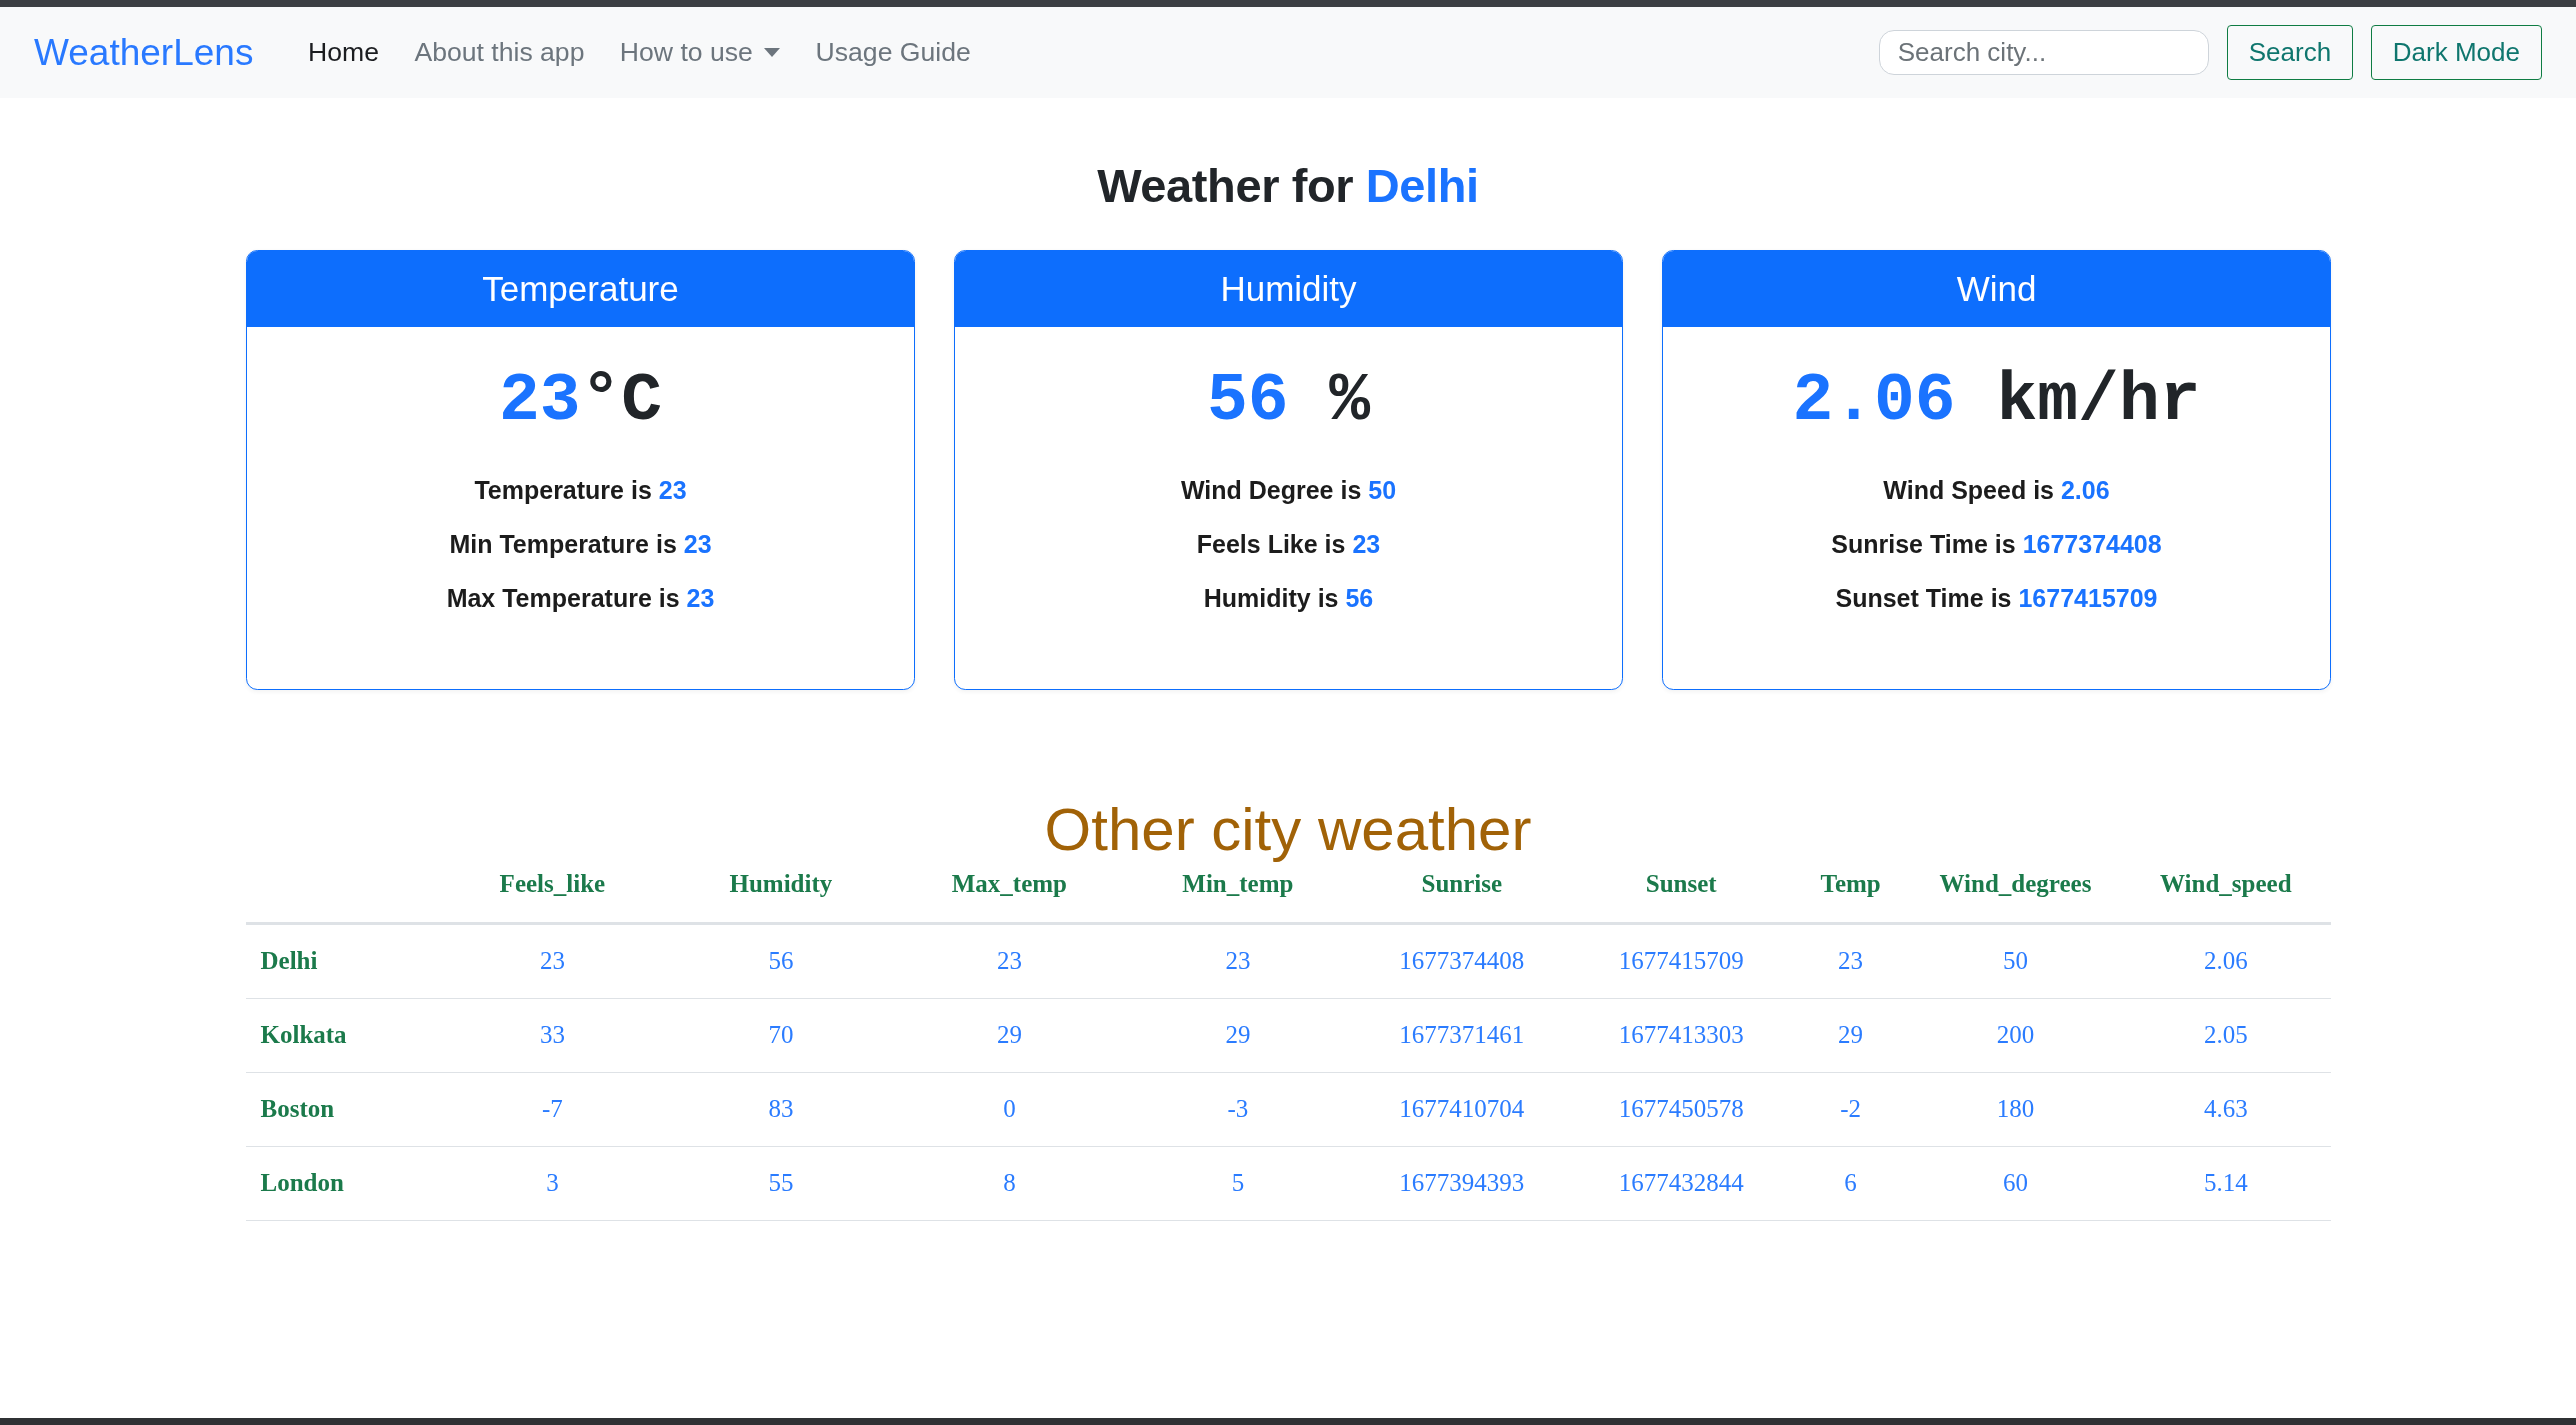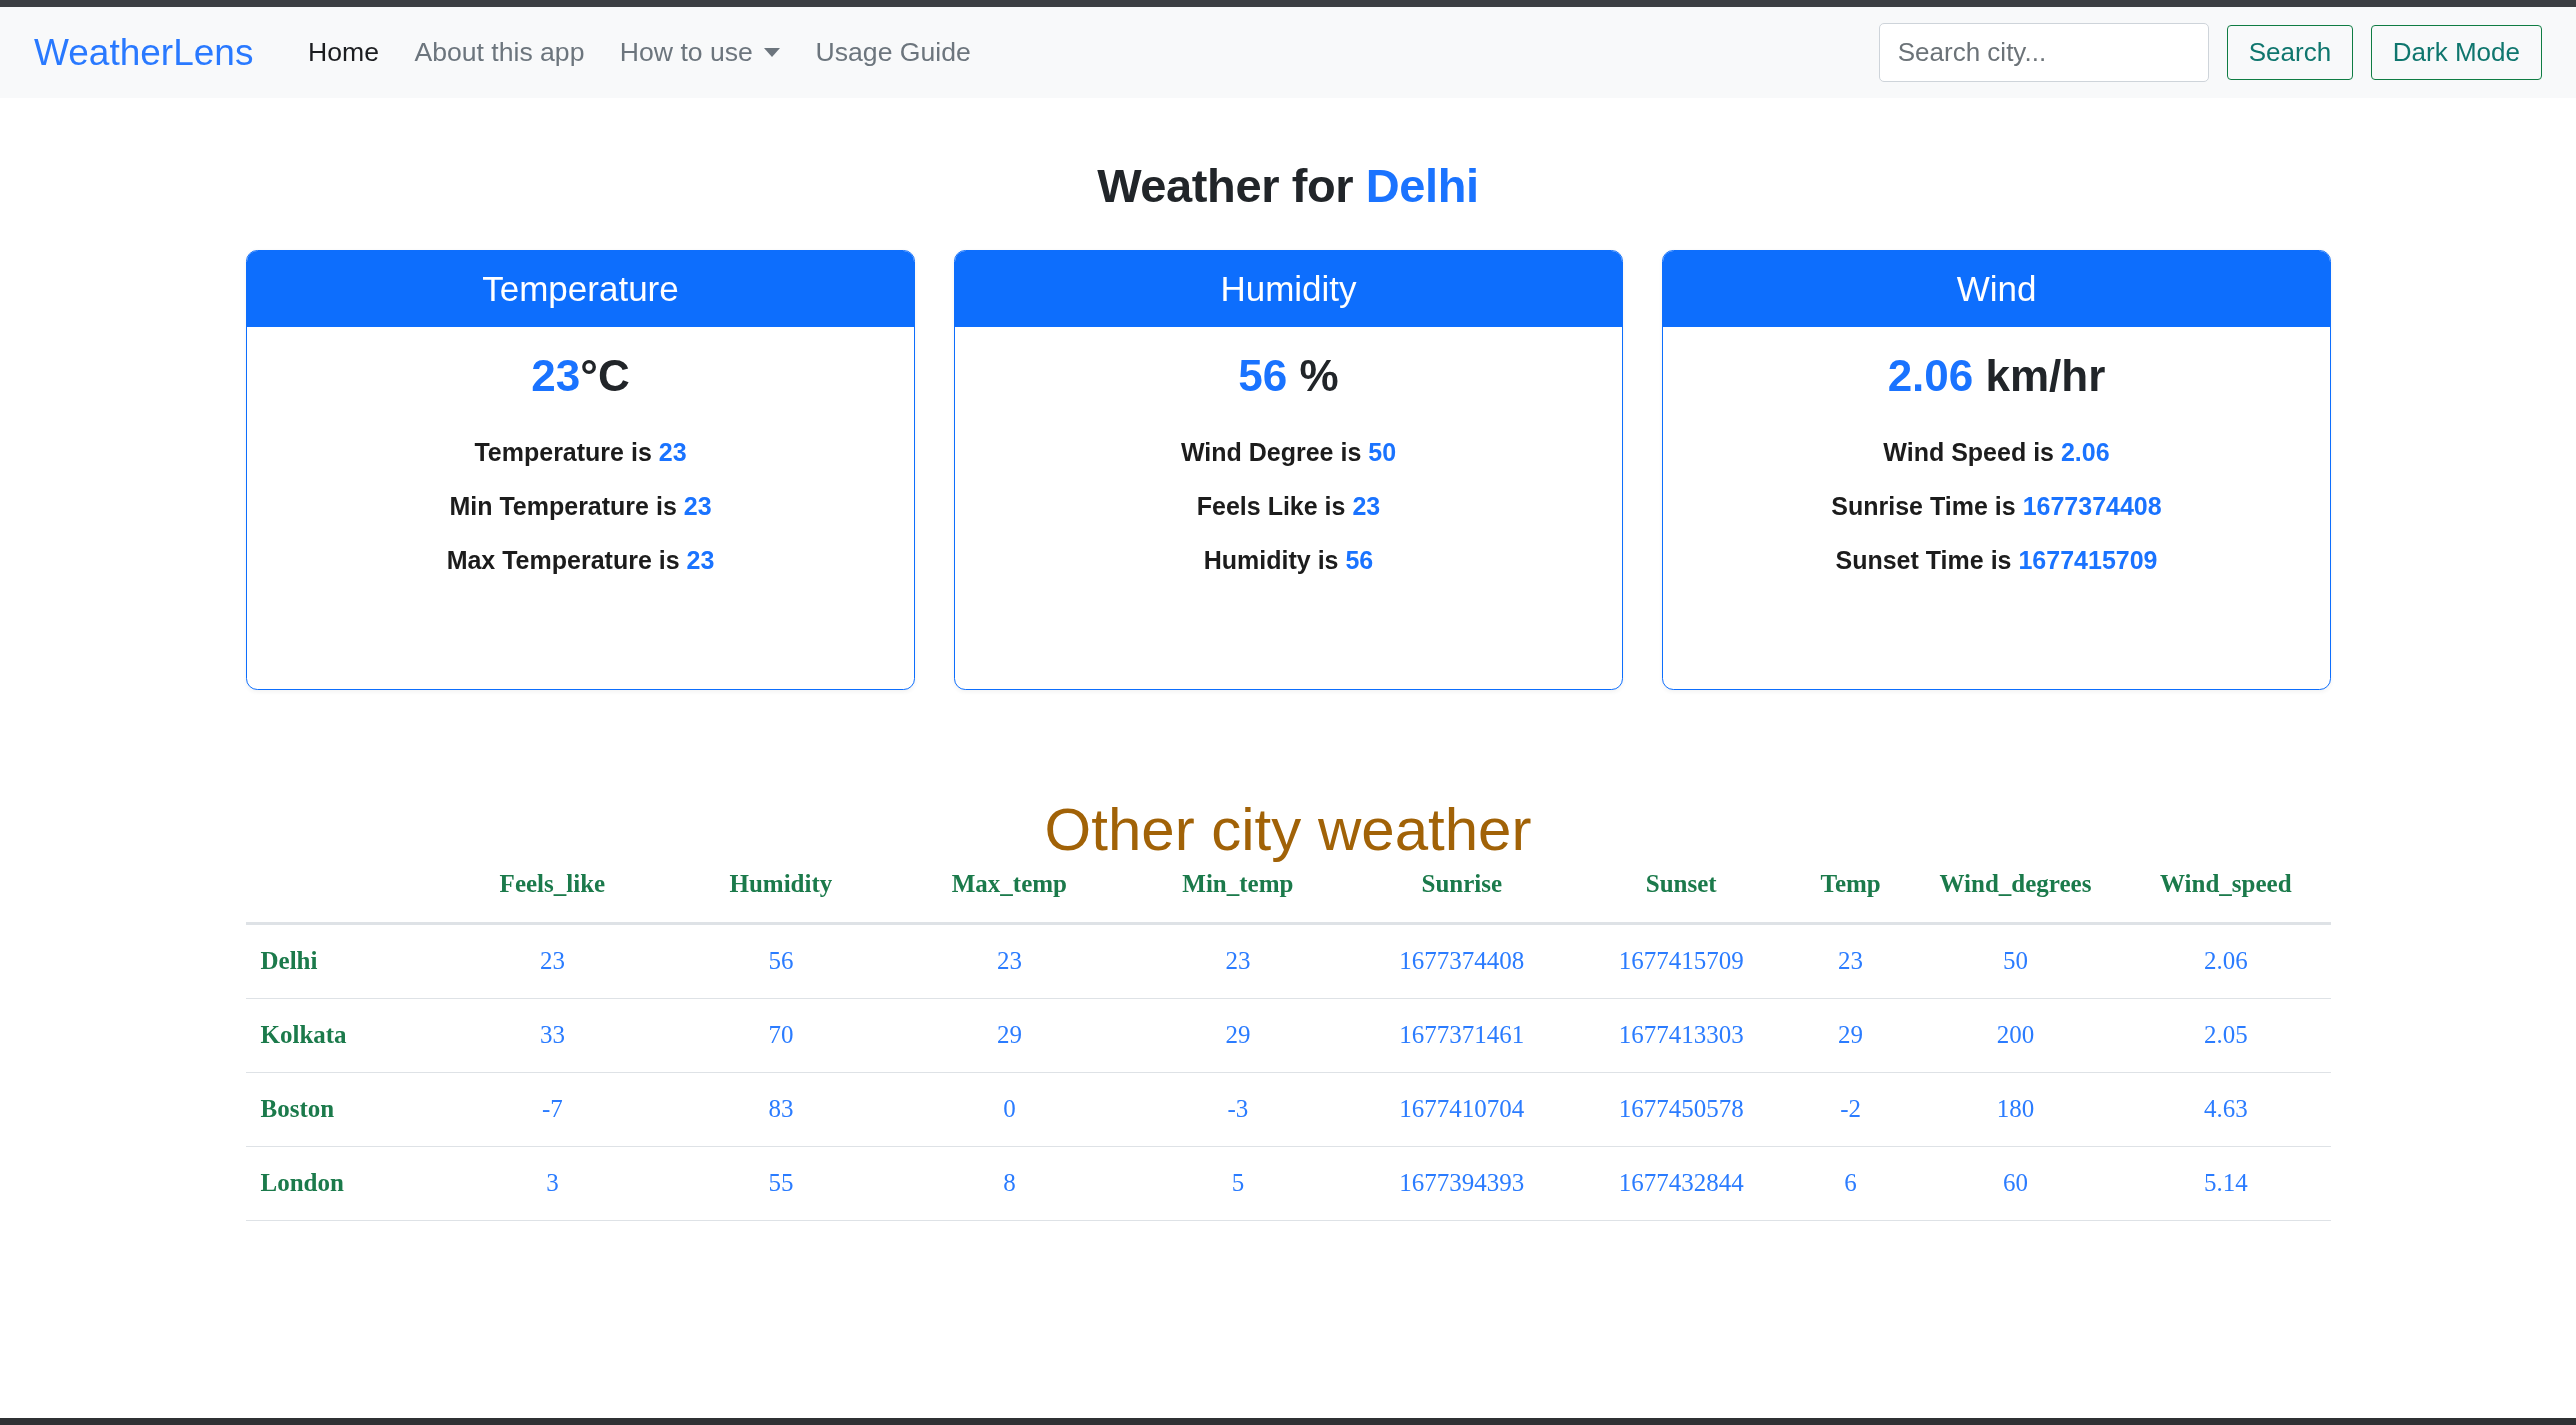--- a/index.html
+++ b/index.html
@@ -59,23 +59,23 @@
     border-left: 8.9px solid transparent;
     border-right: 8.9px solid transparent;
     border-top: 9.7px solid #6c757d;
     display: inline-block;
   }
   .nav-right {
     margin-left: auto;
     display: flex; align-items: center; gap: 17.7px;
   }
   .search-input {
-    width: 330px; height: 59px;
+    width: 330px; height: 45px;
     border: 0.8px solid #ced4da;
-    border-radius: 5px;
+    border-radius: 15px;
     background: #ffffff;
     font-size: 26px;
     color: #212529;
     padding: 0 17.7px;
     font-family: "Liberation Sans", sans-serif;
     outline: none;
   }
   .search-input::placeholder { color: #6c7378; }
   .btn-outline {
     height: 55px;
@@ -124,26 +124,27 @@
     display: flex; align-items: center; justify-content: center;
     font-size: 35px;
     font-weight: 400;
   }
   .card-body {
     height: 362px;
     padding: 22.5px 16px 16px 16px;
     text-align: center;
   }
   .big-value {
-    font-size: 44px;
+    font-size: 68px;
     font-weight: 700;
     color: #212529;
-    margin-top: 1px;
+    margin-top: 12px;
     margin-bottom: 37px;
     white-space: nowrap;
+    font-family: Liberation Mono, monospace;
   }
   .big-value .num { color: #1a73ff; }
   .detail {
     font-size: 25px;
     font-weight: 700;
     color: #1c1c1c;
     margin: 0 0 25px 0;
     white-space: nowrap;
   }
   .detail .v { color: #1a73ff; }

